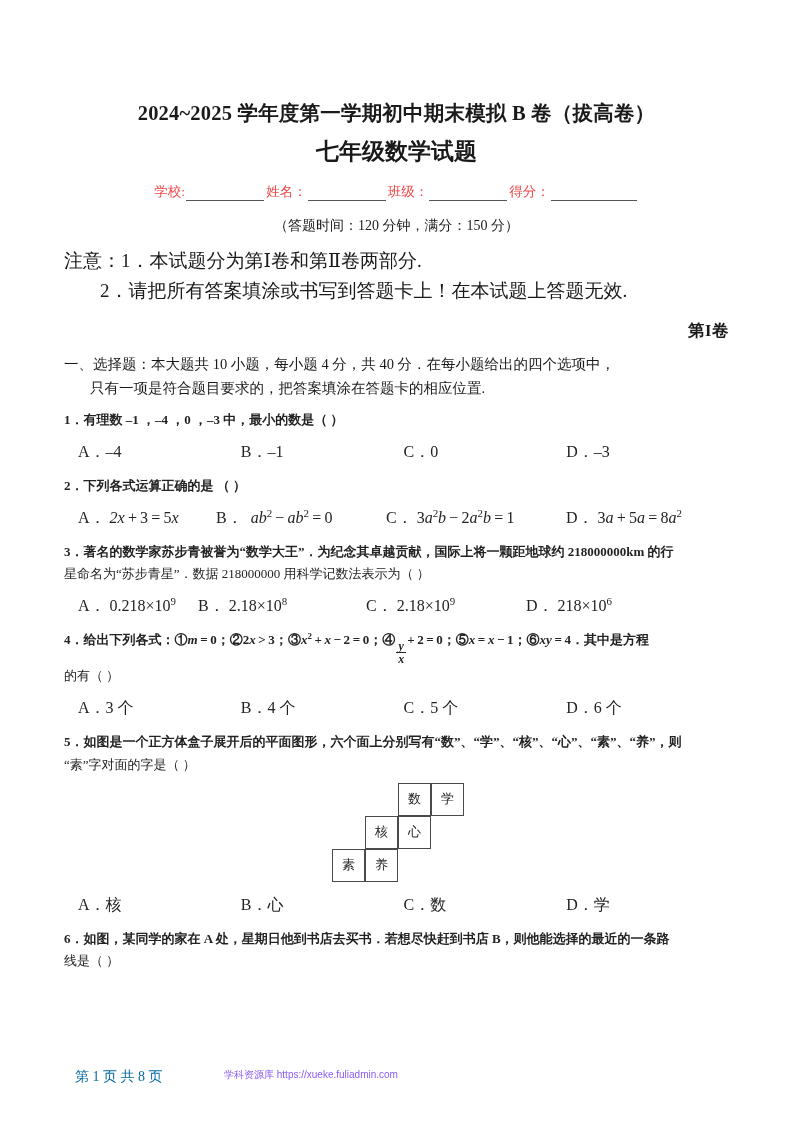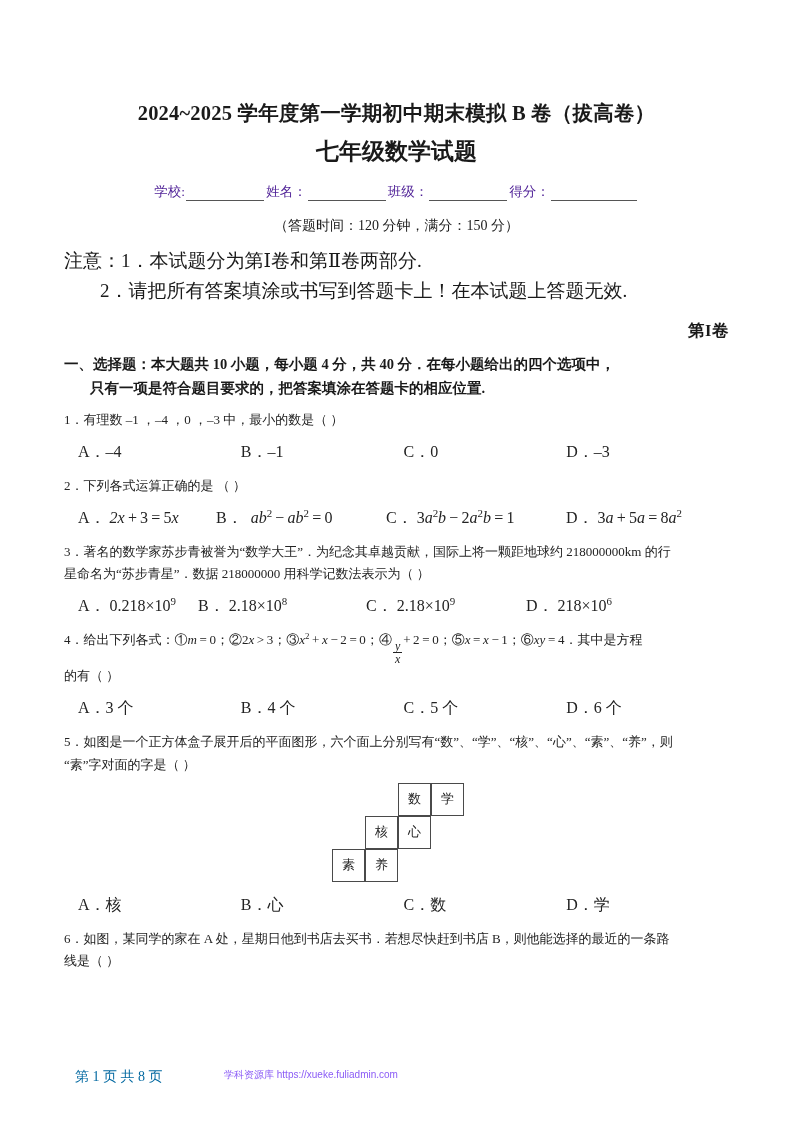--- a/index.html
+++ b/index.html
@@ -45,21 +45,21 @@
   }
 
   
   .fillin {
     display: flex;
     justify-content: center;
     align-items: flex-end;
     gap: 0px;
     font-size: 13.5px;
     padding-top: 16px;
-    color: #4c1d95;
+    color: #ef4444;
   }
   .fillin .lbl { white-space: nowrap; }
   .fillin .rule {
     display: inline-block;
     border-bottom: 1px solid #555;
     height: 13px;
     width: 78px;
     margin: 0 2px 0 1px;
   }
   .fillin .rule.last { width: 86px; }
@@ -82,34 +82,34 @@
     text-align: right;
     font-weight: bold;
     font-size: 16.5px;
     padding-top: 13px;
     letter-spacing: 0.5px;
   }
 
   
   .section-head {
     font-size: 14.5px;
-    font-weight: bold;
+    font-weight: normal;
     padding-top: 11px;
     line-height: 1.62;
   }
   .section-head .l2 { padding-left: 26px; display: block; }
 
   
   .q {
     font-size: 13px;
     line-height: 1.75;
     padding-top: 9px;
     color: #232323;
   }
-  .q .stem { display: block; }
+  .q .stem { display: block; font-weight: bold; }
   .q .stem2 { display: block; }
   .opts {
     display: flex;
     padding-top: 6px;
     padding-left: 14px;
     font-size: 16px;
   }
   .opts .opt { white-space: nowrap; }
   .opts.w4 .opt { width: 25%; }
 

